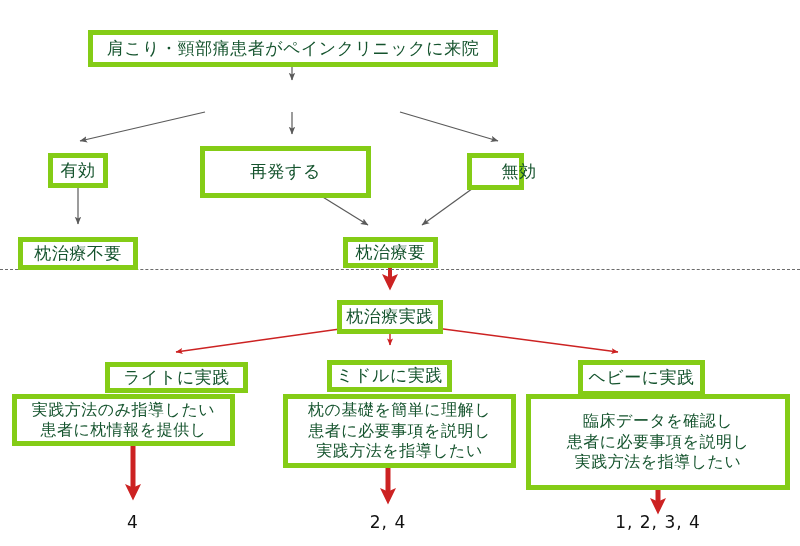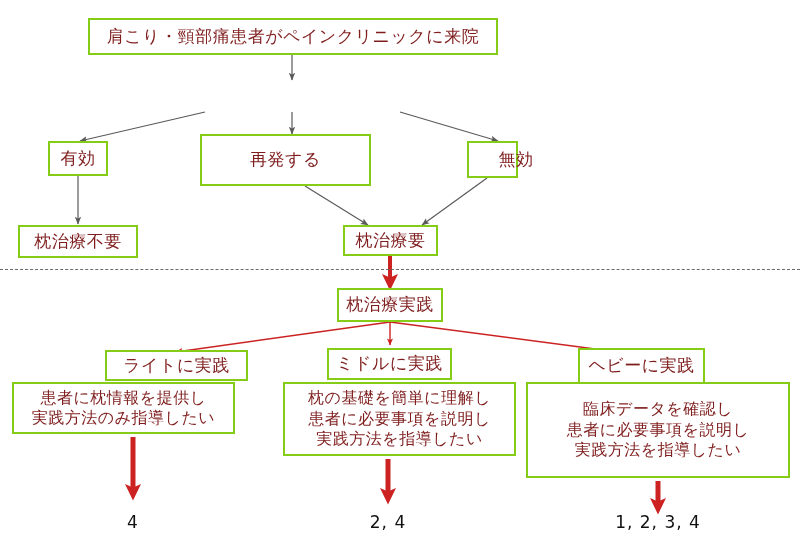--- a/index.html
+++ b/index.html
@@ -21,32 +21,33 @@
     position: absolute;
     left: 0;
     top: 0;
     width: 800px;
     height: 546px;
     pointer-events: none;
   }
   .node {
     position: absolute;
     box-sizing: border-box;
-    border: 2px solid #84cc16;
+    border: 5px solid #84cc16;
     background: #ffffff;
-    color: #7f1d1d;
+    color: #14532d;
     display: flex;
     flex-direction: column;
     align-items: center;
     justify-content: center;
     text-align: center;
     line-height: 1.28;
     letter-spacing: 0.5px;
     white-space: pre-line;
     z-index: 3;
+    margin-top: 12px;
   }
   .node .ln {
     display: block;
     white-space: nowrap;
   }
   .f17 { font-size: 17px; }
   .f16 { font-size: 16px; }
   .numlabel {
     position: absolute;
     font-size: 17px;
@@ -136,22 +137,22 @@
   <div class="divider" style="top:269px;"></div>
 
   <div class="node f17" style="left:337px; top:288px; width:106px; height:34px;">
     <span class="ln">枕治療実践</span>
   </div>
 
   <div class="node f17" style="left:105px; top:350px; width:143px; height:31px;">
     <span class="ln">ライトに実践</span>
   </div>
   <div class="node f16" style="left:12px; top:382px; width:223px; height:52px;">
+    <span class="ln">実践方法のみ指導したい</span>
     <span class="ln">患者に枕情報を提供し</span>
-    <span class="ln">実践方法のみ指導したい</span>
   </div>
   <div class="numlabel" style="left:93px; top:512px; width:80px;">
     <span>4</span>
   </div>
 
   <div class="node f17" style="left:327px; top:348px; width:125px; height:32px;">
     <span class="ln">ミドルに実践</span>
   </div>
   <div class="node f16" style="left:283px; top:382px; width:233px; height:74px;">
     <span class="ln">枕の基礎を簡単に理解し</span>

